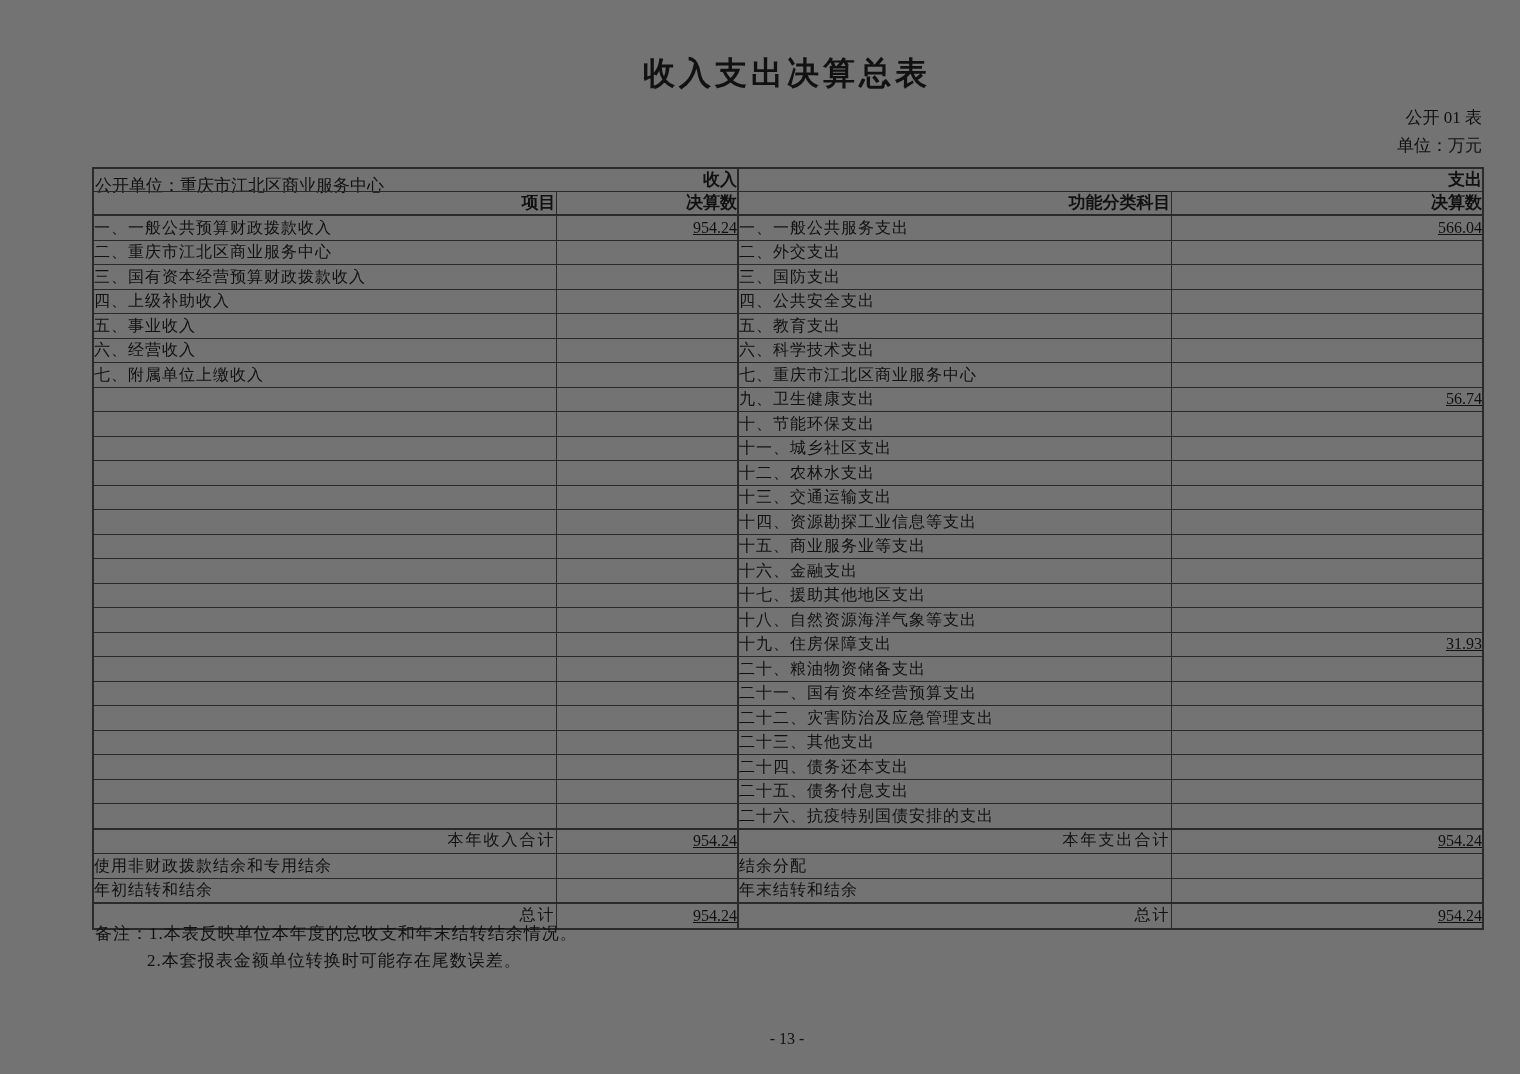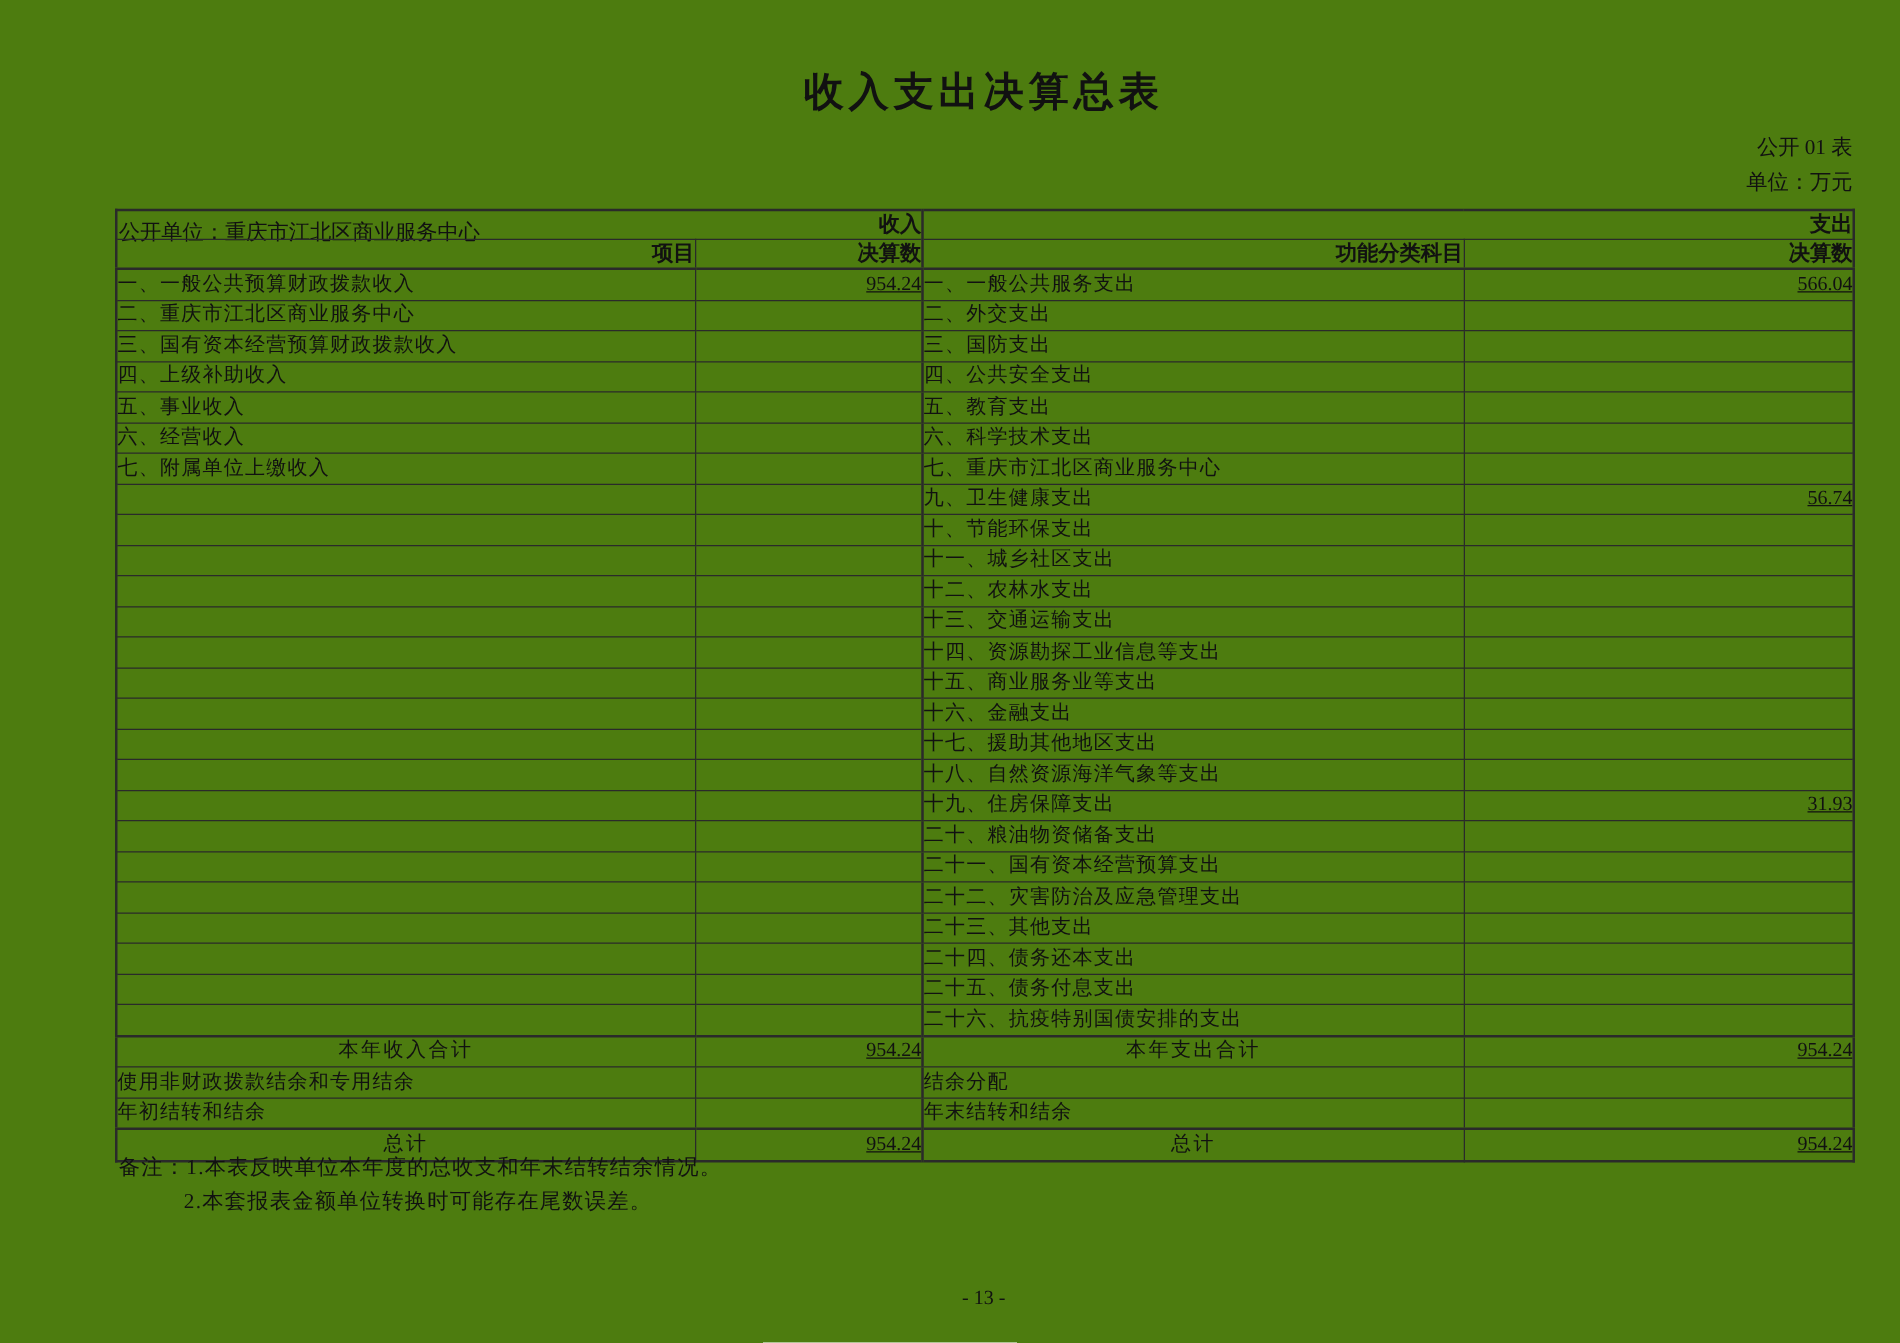--- a/index.html
+++ b/index.html
@@ -1,19 +1,19 @@
 <!DOCTYPE html>
 <html><head>
 <meta charset="utf-8">
 <style>
   html, body { margin:0; padding:0; background:#ffffff; }
   .page {
     position:relative;
     width:1520px; height:1074px;
-    background:#4d7c0f;
+    background:#737373;
     color:#111111;
     font-family:"Liberation Serif","DejaVu Serif",serif;
     overflow:hidden;
   }
   .doc-title {
     position:absolute; left:92px; top:52px; width:1390px;
     text-align:center;
     font-size:32px; font-weight:bold; letter-spacing:4px;
   }
   .table-code {
@@ -46,21 +46,21 @@
     font-weight:bold; text-align:right;
     font-size:17px; height:22px;
   }
   table.main thead tr.cols th { border-bottom:2px solid #2a2a2a; }
   table.main tbody td { height:23.5px; font-weight:normal; }
   td.item { text-align:left; padding-left:4px; letter-spacing:1px;margin-left:41px; }
   td.value { text-align:right;text-decoration:underline; }
   .divider-left { border-left:2px solid #2a2a2a !important; }
   tr.summary-first td { border-top:2px solid #2a2a2a; }
   tr.total-row td { border-top:2px solid #2a2a2a; }
-  td.sum-label { text-align:center; font-weight:bold; padding-left:0; letter-spacing:2px;font-family:Liberation Mono, monospace; }
+  td.sum-label { text-align:right; font-weight:bold; padding-left:0; letter-spacing:2px;font-family:Liberation Mono, monospace; }
   .notes {
     position:absolute; left:95px; top:920px;
     font-size:17px; line-height:27px; letter-spacing:1px;
   }
   .notes .note-line2 { padding-left:52px; }
   .page-number {
     position:absolute; left:92px; top:1030px; width:1390px;
     text-align:center; font-size:16px;
   }
 </style>

